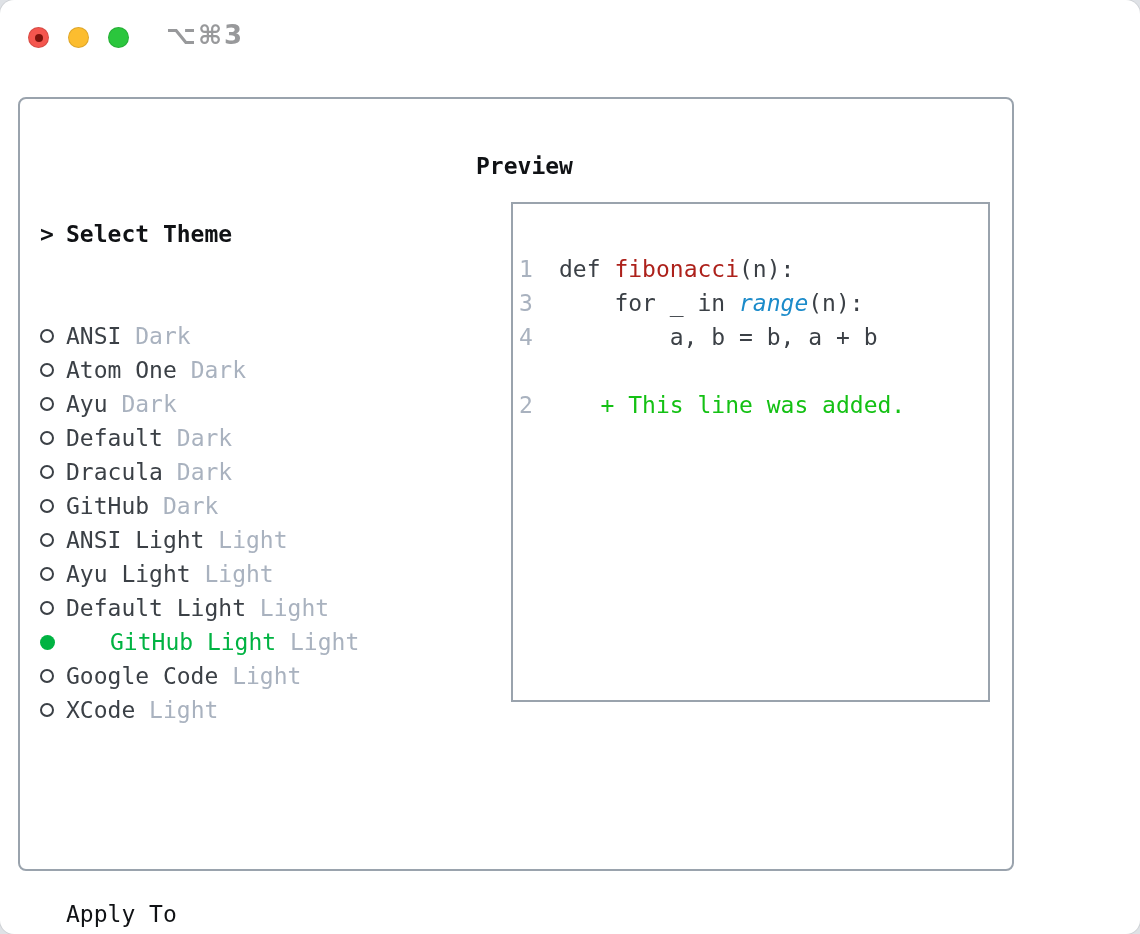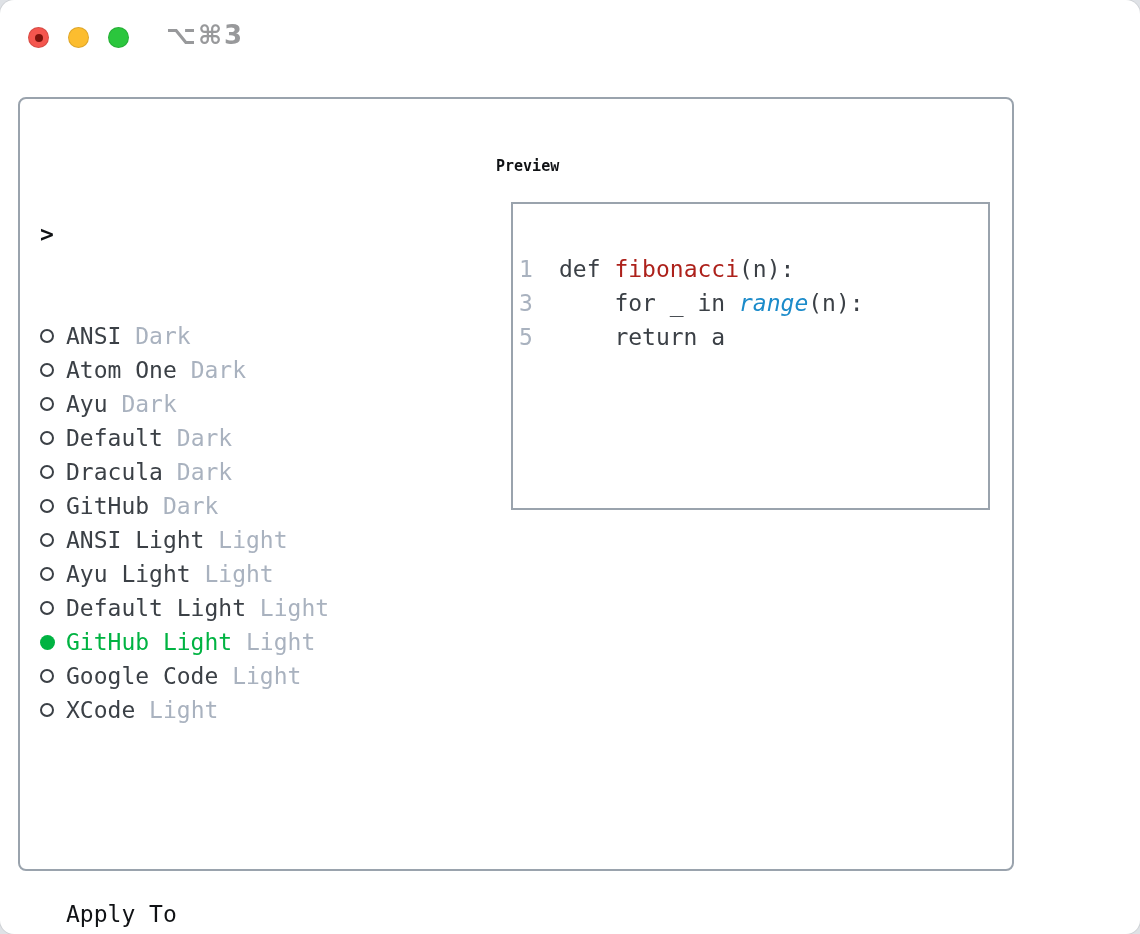--- a/index.html
+++ b/index.html
@@ -36,33 +36,33 @@
     position:absolute;left:20px;top:50px;
     font-size:23px;line-height:34px;color:var(--fg);white-space:pre;
   }
   .row{height:34px;display:flex;align-items:center;}
   .marker{width:26px;flex:0 0 26px;display:flex;align-items:center;}
   .circle{
     box-sizing:border-box;width:14px;height:14px;border-radius:50%;
     border:2px solid var(--fg);background:transparent;
   }
   .row.selected .circle{border:none;background:var(--selected-green);width:15px;height:15px;}
-  .row.selected .opt-name{color:var(--selected-green);}
+  .row.selected .opt-name{color:var(--selected-green);margin-left:44px;}
   .hdr{font-weight:bold;color:var(--heading);}
   .prompt{width:26px;flex:0 0 26px;font-weight:bold;color:var(--heading);}
   .subhdr{color:var(--heading);}
   .variant{color:var(--muted);margin-left:1ch;text-align:center;}
   .blank-row{height:34px;}
   
   .preview-title{
-    position:absolute;left:476px;top:50px;height:34px;line-height:34px;
-    font-size:15px;font-weight:bold;color:var(--heading);
+    position:absolute;left:456px;top:50px;height:34px;line-height:34px;
+    font-size:23px;font-weight:bold;color:var(--heading);
   }
   .pbox{
-    position:absolute;left:491px;top:103px;width:479px;height:308px;
+    position:absolute;left:491px;top:103px;width:479px;height:500px;
     box-sizing:border-box;border:2px solid var(--panel-border);
     padding-top:48px;background:#ffffff;
   }
   .cline{height:34px;line-height:34px;font-size:23px;white-space:pre;padding-left:6px;color:var(--fg);}
   .ln{display:inline-block;width:40px;color:var(--line-number);}
   .c-fg{color:var(--fg);}
   .c-func{color:var(--func-red);}
   .c-num{color:var(--num-teal);}
   .c-call{color:var(--call-blue);font-style:italic;}
   .c-ctx{color:var(--ctx-gray);}
@@ -78,35 +78,36 @@
     <div class="light red" style="background: rgb(244, 86, 78);"></div>
     <div class="light yellow" style="background: rgb(252, 189, 47);"></div>
     <div class="light green" style="background: rgb(43, 198, 61);"></div>
   </div>
   <div class="win-title">⌥⌘3</div>
 
   <div class="panel">
 
     <div class="col-left">
       <div class="row">
-        <span class="prompt">&gt;</span>
+        <span class="prompt">&gt;</span><span class="hdr">Select Theme</span>
       </div>
       <div id="theme-list"><div class="row"><span class="marker"><span class="circle"></span></span><span class="opt-name">ANSI</span><span class="variant">Dark</span></div><div class="row"><span class="marker"><span class="circle"></span></span><span class="opt-name">Atom One</span><span class="variant">Dark</span></div><div class="row"><span class="marker"><span class="circle"></span></span><span class="opt-name">Ayu</span><span class="variant">Dark</span></div><div class="row"><span class="marker"><span class="circle"></span></span><span class="opt-name">Default</span><span class="variant">Dark</span></div><div class="row"><span class="marker"><span class="circle"></span></span><span class="opt-name">Dracula</span><span class="variant">Dark</span></div><div class="row"><span class="marker"><span class="circle"></span></span><span class="opt-name">GitHub</span><span class="variant">Dark</span></div><div class="row"><span class="marker"><span class="circle"></span></span><span class="opt-name">ANSI Light</span><span class="variant">Light</span></div><div class="row"><span class="marker"><span class="circle"></span></span><span class="opt-name">Ayu Light</span><span class="variant">Light</span></div><div class="row"><span class="marker"><span class="circle"></span></span><span class="opt-name">Default Light</span><span class="variant">Light</span></div><div class="row selected"><span class="marker"><span class="circle"></span></span><span class="opt-name">GitHub Light</span><span class="variant">Light</span></div><div class="row"><span class="marker"><span class="circle"></span></span><span class="opt-name">Google Code</span><span class="variant">Light</span></div><div class="row"><span class="marker"><span class="circle"></span></span><span class="opt-name">XCode</span><span class="variant">Light</span></div></div>
       <div class="blank-row"></div>
       <div class="row">
         <span class="marker"></span><span class="subhdr">Apply To</span>
       </div>
       
       
       
       
     </div>
 
     <div class="preview-title">Preview</div>
     <div class="pbox" id="preview-box">
         <div class="cline"><span class="ln">1</span><span class="c-fg">def </span><span class="c-func">fibonacci</span><span class="c-fg">(n):</span></div>
         <div class="cline"><span class="ln">3</span><span class="c-fg">    for _ in </span><span class="c-call">range</span><span class="c-fg">(n):</span></div>
-        <div class="cline"><span class="ln">5</span><span class="c-fg">    return a</span></div>
+        <div class="cline"><span class="ln">4</span><span class="c-fg">        a, b = b, a + b</span></div>
         <div class="cline"><span class="ln"></span></div>
+        <div class="cline"><span class="ln">2</span><span class="c-add">   + This line was added.</span></div>
       </div>
 
   </div>
 </div>
 
 </body></html>

